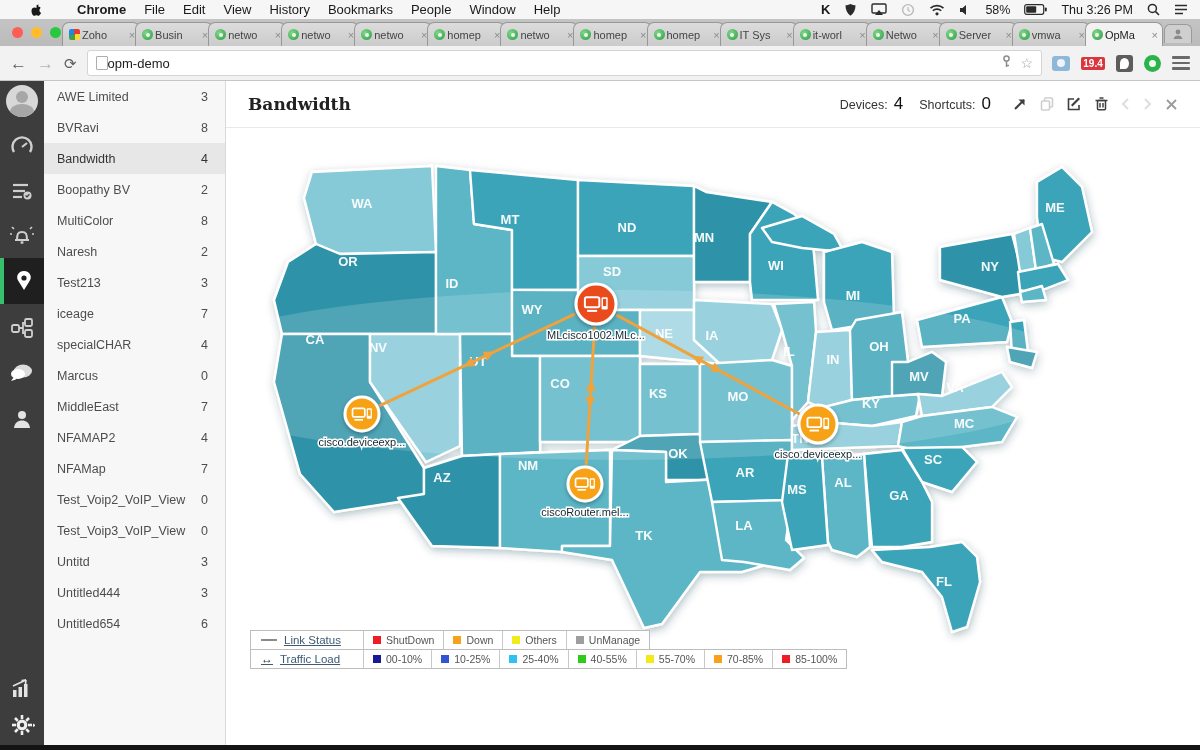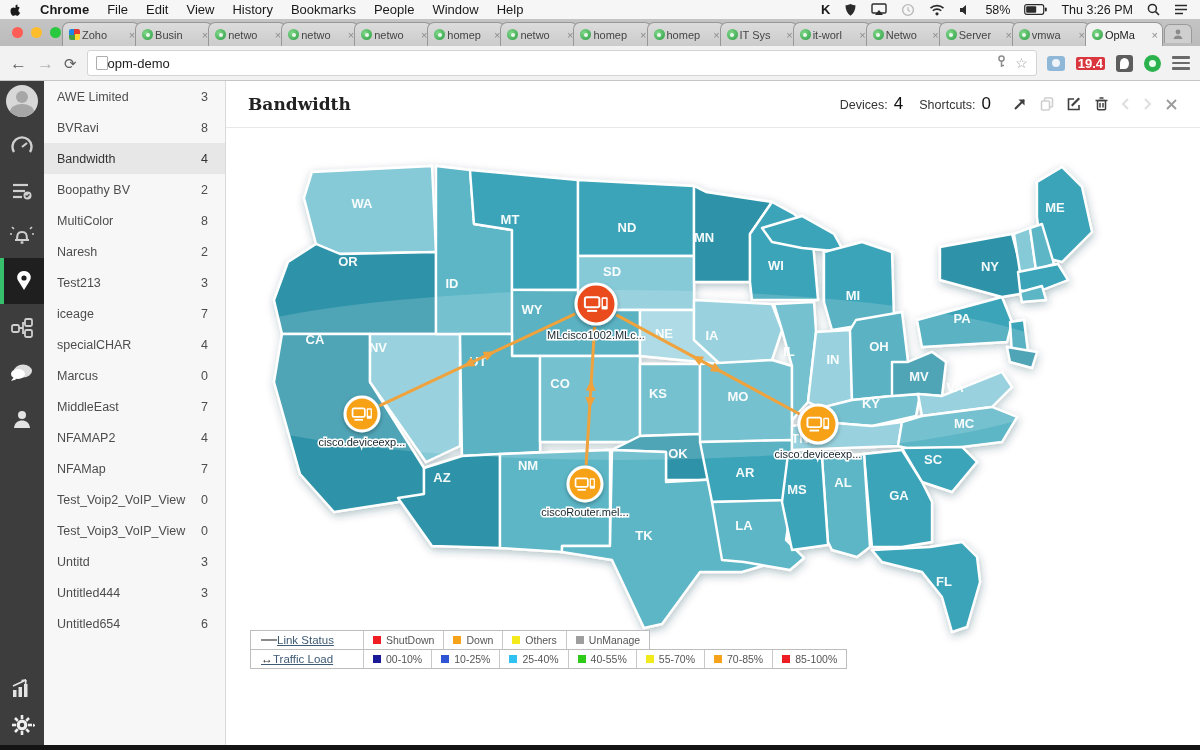--- a/index.html
+++ b/index.html
@@ -1,20 +1,20 @@
 <!DOCTYPE html>
 <html><head>
 <meta charset="utf-8">
 <style>
   html,body{margin:0;padding:0;width:1200px;height:750px;overflow:hidden;
     font-family:"Liberation Sans",sans-serif;background:#fff;position:relative;}
   
   .menubar{position:absolute;top:0;left:0;right:0;height:19px;background:#f6f6f6;
     border-bottom:1px solid #c9c9c9;display:flex;align-items:center;font-size:13px;color:#1a1a1a;}
-  .mb-left{display:flex;align-items:flex-start;gap:18px;padding-left:9px;}
+  .mb-left{display:flex;align-items:flex-start;gap:34px;padding-left:30px;}
   .mb-item{cursor:default;}
   .mb-item.bold{font-weight:bold;}
   .mb-right{margin-left:auto;display:flex;align-items:center;gap:14px;padding-right:12px;font-size:12px;}
   .mb-right .txt{font-size:12.5px;}
   .mb-ico{display:inline-flex;align-items:center;}
   
   .tabstrip{position:absolute;top:19px;left:0;right:0;height:44px;background:linear-gradient(#c4c4c4,#b5b5b5);}
   .lights{position:absolute;left:12px;top:8px;display:flex;gap:8px;}
   .light{width:11px;height:11px;border-radius:50%;}
   .light.r{background:#ff5d55;}.light.y{background:#ffbd2e;}.light.g{background:#28c93f;}
@@ -39,21 +39,21 @@
   .navbtn.dis{color:#b4b4b4;}
   .urlfield{flex:1;height:24px;background:#fff;border:1px solid #d4d4d4;border-radius:3px;
     display:flex;align-items:center;padding:0 8px;font-size:13px;min-width:0;}
   .url-host{color:#202020;}
   .url-rest{color:#8a8a8a;overflow:hidden;white-space:nowrap;flex:1;}
   .pageico{width:10px;height:12px;border:1px solid #aeaeae;border-radius:1px;flex:0 0 auto;}
   .ext{display:flex;align-items:center;gap:11px;}
   .ext-cam{width:18px;height:15px;background:#8fb7d8;border-radius:3px;position:relative;}
   .ext-cam::after{content:"";position:absolute;left:5px;top:3.5px;width:8px;height:8px;border-radius:50%;background:#eef4f9;}
   .ext-red{min-width:20px;height:13px;background:#d9363e;border-radius:2px;color:#fff;
-    font-size:13px;font-weight:bold;display:flex;align-items:center;justify-content:center;padding:0 2px;}
+    font-size:10px;font-weight:bold;display:flex;align-items:center;justify-content:center;padding:0 2px;}
   .ext-dark{width:17px;height:17px;background:#5d5d5d;border-radius:3px;position:relative;}
   .ext-dark::after{content:"";position:absolute;left:4px;top:3px;width:9px;height:11px;background:#fff;border-radius:50% 50% 50% 0;}
   .ext-green{width:17px;height:17px;border-radius:50%;background:#2bb24c;position:relative;}
   .ext-green::after{content:"";position:absolute;left:5px;top:5px;width:7px;height:7px;border-radius:50%;background:#eafceb;}
   .hamb{width:18px;display:flex;flex-direction:column;gap:3px;}
   .hamb div{height:2.5px;background:#6a6a6a;border-radius:1px;}
   
   .app{position:absolute;top:81px;left:0;right:0;bottom:0;display:flex;}
   .rail{width:44px;background:#3d3d3d;position:relative;flex:0 0 auto;}
   .rail-ico{position:absolute;left:0;width:44px;height:38px;display:flex;align-items:center;justify-content:center;}
@@ -77,21 +77,21 @@
   .cstats{margin-left:auto;display:flex;align-items:baseline;gap:6px;font-size:12.5px;color:#333;}
   .cstats .big{font-size:17px;color:#111;}
   .cicons{display:flex;align-items:center;gap:13px;margin-left:22px;}
   .cicons svg{display:block;}
   .mapsvg{position:absolute;inset:0;width:100%;height:100%;z-index:1;}
   
   .legend{position:absolute;left:24px;top:549px;z-index:7;font-size:10.5px;color:#555;}
   .lg-row{display:inline-flex;border:1px solid #bdbdbd;background:#fff;height:18px;align-items:stretch;}
   .lg-row + .lg-row{margin-top:-1px;}
   .lg-row{display:flex;width:max-content;}
-  .lg-label{width:112px;display:flex;align-items:center;padding-left:10px;box-sizing:border-box;
+  .lg-label{width:112px;display:flex;align-items:center;gap:7px;padding-left:10px;box-sizing:border-box;
     color:#3e5a75;text-decoration:underline;font-size:11.5px;}
   .lg-line{width:16px;border-top:2px solid #8a8a8a;}
   .lg-arrow{color:#333;font-size:12px;}
   .lg-cell{display:flex;align-items:center;gap:5px;padding:0 9px;border-left:1px solid #c9c9c9;}
   .sw{width:8px;height:8px;flex:0 0 auto;}
   .bottom-strip{position:absolute;left:0;right:0;bottom:0;height:5px;background:#141414;z-index:20;}
 </style>
 </head>
 <body>
 

